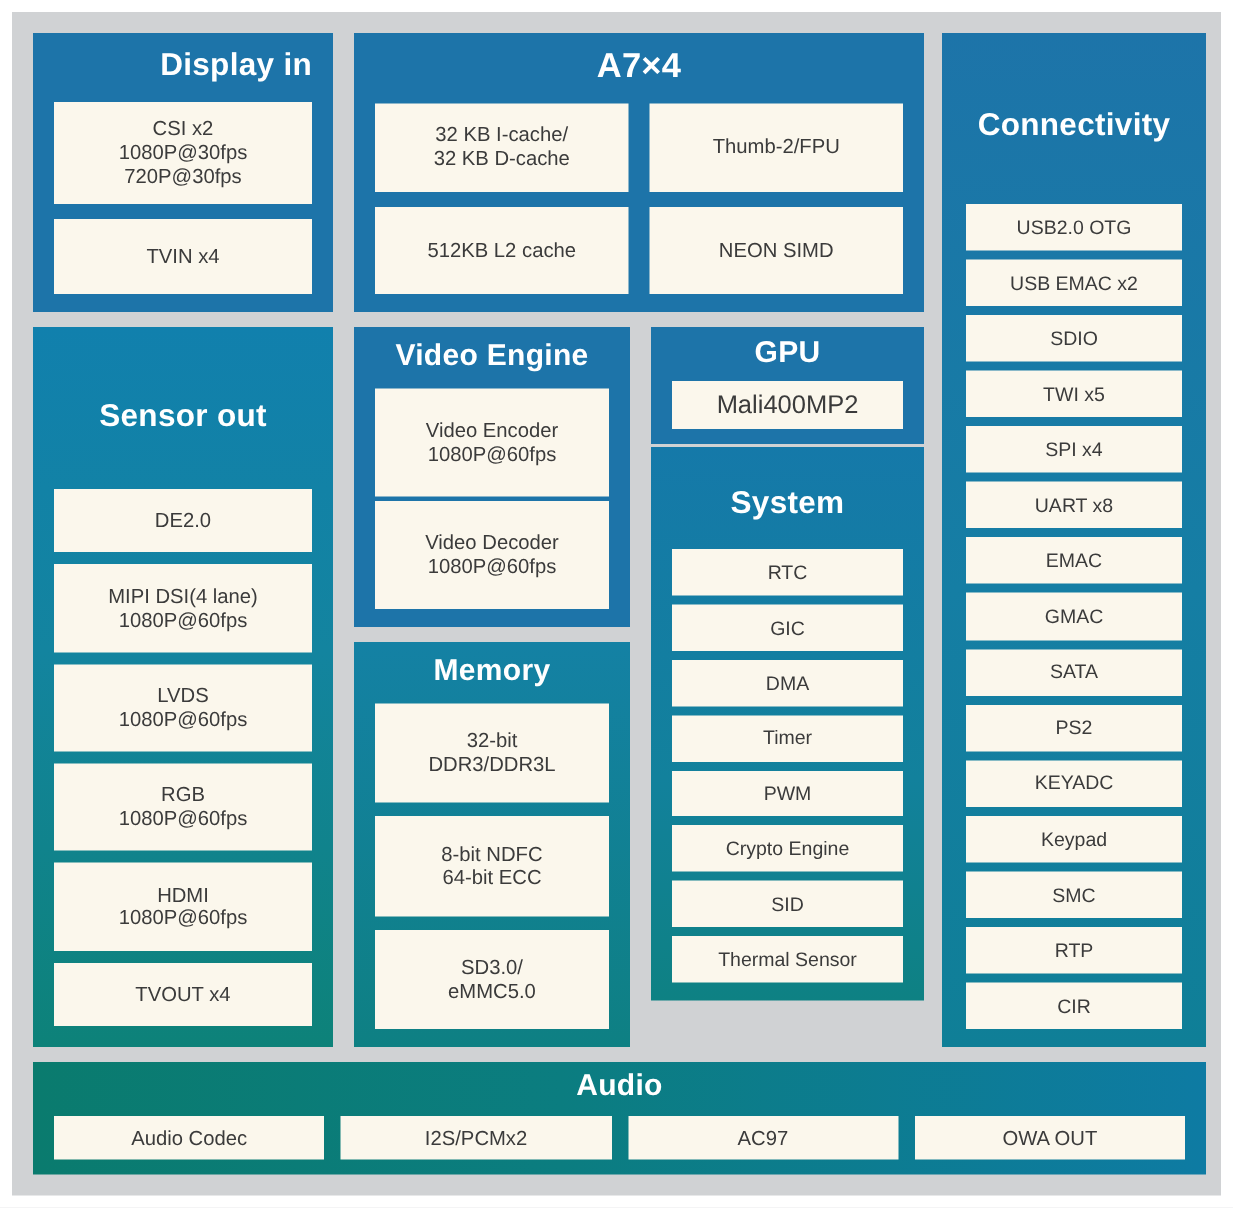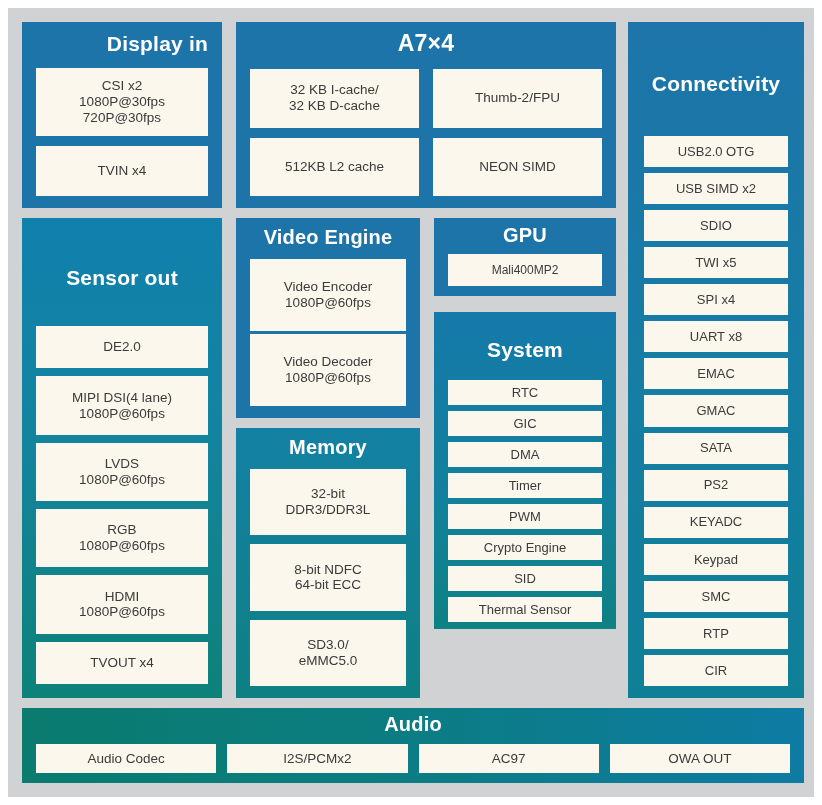--- a/index.html
+++ b/index.html
@@ -80,23 +80,23 @@
   #ve-list { display: flex; flex-direction: column; gap: 3px; flex: 1 1 auto; justify-content: flex-end; }
   #ve-list .card { font-size: 13.5px; }
 
   #memory          { left: 228px; top: 420px; width: 184px; height: 270px; padding: 8px 14px 12px; }
   #memory .block-title { font-size: 20px; margin-bottom: 10px; }
   #mem-list { display: flex; flex-direction: column; gap: 9px; flex: 1 1 auto; }
   #mem-list .card { font-size: 13.5px; }
 
   #gpu             { left: 426px; top: 210px; width: 182px; height: 78px; padding: 6px 14px 10px; }
   #gpu .block-title { font-size: 20px; margin-bottom: 7px; }
-  #gpu .card { font-size: 12px; height: 26px; }
-
-  #system          { left: 426px; top: 304px; width: 182px; height: 317px; padding: 8px 14px 12px; }
+  #gpu .card { font-size: 17px; height: 26px; }
+
+  #system          { left: 426px; top: 290px; width: 182px; height: 369px; padding: 8px 14px 12px; }
   #system .block-title { font-size: 21px; margin: 18px 0 18px; }
   #sys-list { display: flex; flex-direction: column; gap: 6px; flex: 1 1 auto; }
   #sys-list .card { font-size: 13px; height: 25px; }
 
   #audio           { left: 14px;  top: 700px; width: 782px; height: 75px; padding: 5px 14px 10px; }
   #audio .block-title { font-size: 20px; margin-bottom: 8px; }
   #audio-row { display: grid; grid-template-columns: repeat(4, 1fr); gap: 11px; flex: 1 1 auto; }
   #audio-row .card { font-size: 13.5px; }
 </style>
 </head>
@@ -135,21 +135,21 @@
     </div>
   </div>
 
   <div class="block grad-vert-conn" id="connectivity">
     <div class="block-title">Connectivity</div>
     <div id="conn-list">
       <div class="card">
           <span class="ln">USB2.0 OTG</span>
         </div>
       <div class="card">
-          <span class="ln">USB SIMD x2</span>
+          <span class="ln">USB EMAC x2</span>
         </div>
       <div class="card">
           <span class="ln">SDIO</span>
         </div>
       <div class="card">
           <span class="ln">TWI x5</span>
         </div>
       <div class="card">
           <span class="ln">SPI x4</span>
         </div>

